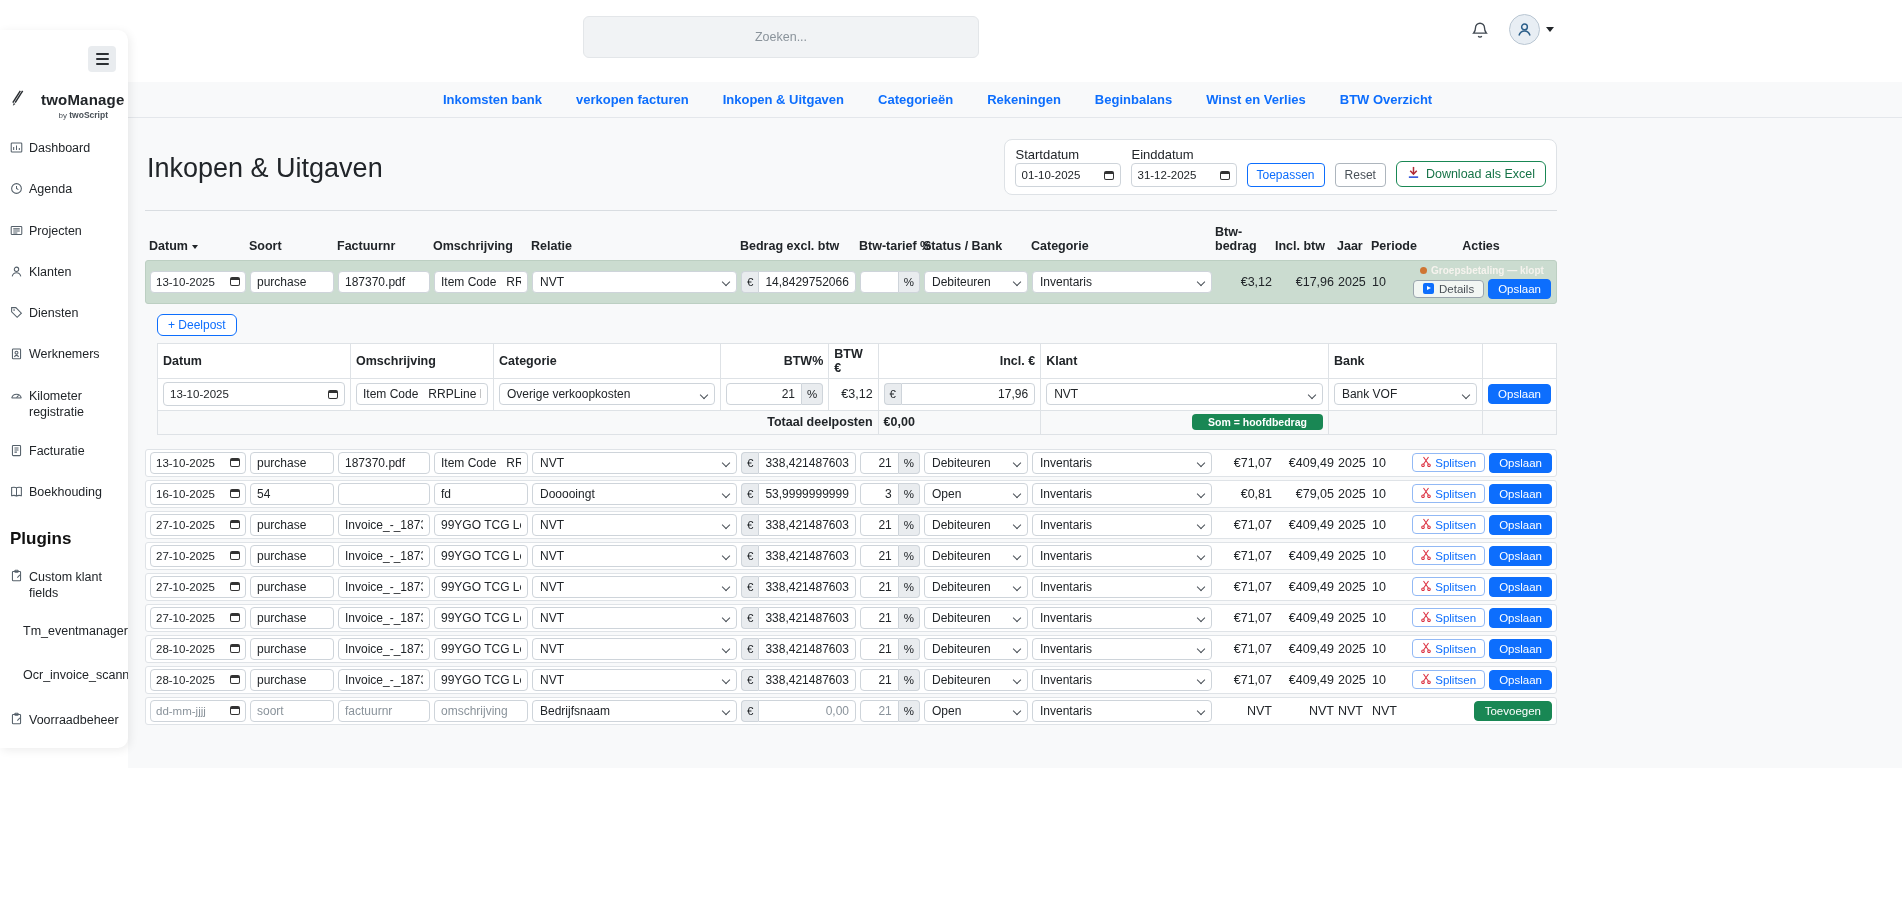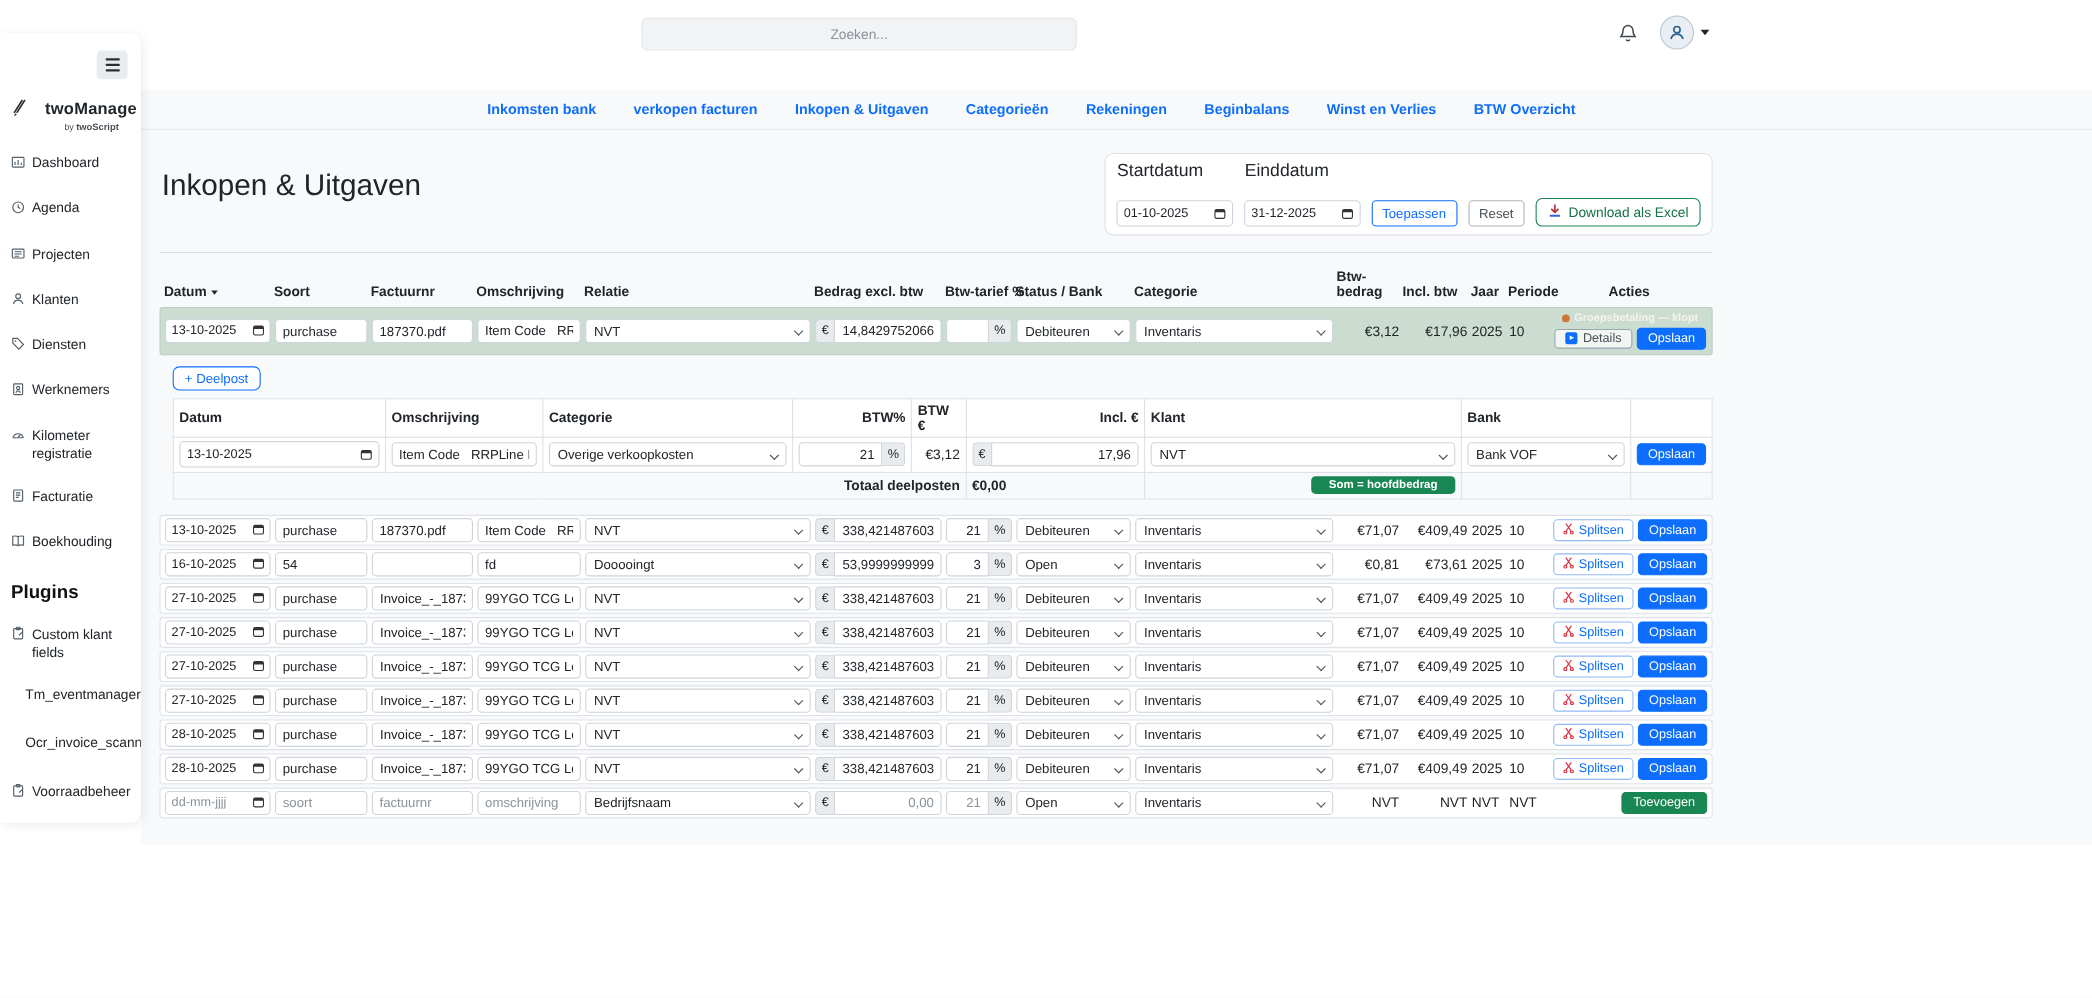--- a/index.html
+++ b/index.html
@@ -5,21 +5,21 @@
   *{box-sizing:border-box}
   html,body{margin:0;padding:0}
   body{width:1902px;height:907px;position:relative;overflow:hidden;background:#fff;
        font-family:"Liberation Sans",sans-serif;color:#212529;font-size:12.5px}
   button{font-family:inherit;cursor:pointer}
   input{font-family:inherit;color:#212529}
   input::placeholder{color:#8a939b}
 
   
   .topbar{position:absolute;top:0;left:0;width:100%;height:60px;background:#fff;z-index:5}
-  .search{position:absolute;left:583px;top:16px;width:396px;height:30px;background:#f1f3f5;
+  .search{position:absolute;left:583px;top:16px;width:396px;height:42px;background:#f1f3f5;
           border:1px solid #e3e6e9;border-radius:6px;text-align:center;font-size:12.5px;outline:none}
   .bell{position:absolute;left:1471px;top:21px;background:none;border:none;padding:0}
   .avatar-wrap{position:absolute;left:1509px;top:14px;display:flex;align-items:center;gap:6px;background:none;border:none;padding:0}
   .avatar{width:31px;height:31px;border-radius:50%;background:#e8eef4;border:1px solid #b9c6d2;
           display:flex;align-items:center;justify-content:center}
   .caret-down{width:0;height:0;border-left:4px solid transparent;border-right:4px solid transparent;border-top:5px solid #212529}
 
   
   .sidebar{position:absolute;left:0;top:30px;width:128px;height:718px;background:#fff;z-index:10;
            border-radius:0 10px 10px 0;box-shadow:2px 2px 10px rgba(0,0,0,.08);padding:14px 10px;overflow:hidden}
@@ -43,21 +43,21 @@
   .navtab{background:none;border:none;color:#0d6efd;font-size:13px;font-weight:600;padding:0;white-space:nowrap}
   .content{margin-left:17px;width:1412px;padding-top:13px}
 
   .quarters{display:flex;justify-content:flex-end;gap:4px}
   .qbtn{font-size:11.5px;padding:3px 8px;border:1px solid #99a1a8;border-radius:4px;background:#fff;color:#212529}
   .qbtn.active{background:#0d6efd;border-color:#0d6efd;color:#fff}
 
   .title-row{display:flex;justify-content:space-between;align-items:flex-start;margin-top:8px}
   .page-title{font-size:27px;font-weight:500;margin:14px 0 0 2px}
   .filter-card{background:#fff;border:1px solid #dee2e6;border-radius:8px;padding:7px 10px;display:flex;gap:10px;align-items:flex-end}
-  .fgroup label{display:block;font-size:16px;margin:0 0 17px 1px}
+  .fgroup label{display:block;font-size:13px;margin:0 0 1px 1px}
   .date-box{display:flex;align-items:center;height:24px;border:1px solid #ced4da;border-radius:4px;background:#fff;padding:0 6px;gap:4px}
   .date-box input{border:none;outline:none;flex:1;min-width:0;font-size:11.5px;padding:0;background:transparent}
   .cal{width:10px;height:9px;border:1.2px solid #333;border-top:3px solid #333;border-radius:2px;flex:none}
   .fc-date{width:106px}
   .btn-outline-blue{border:1px solid #0d6efd;color:#0d6efd;background:#fff;border-radius:4px;padding:4px 9px;font-size:12px}
   .btn-outline-gray{border:1px solid #adb5bd;color:#495057;background:#fff;border-radius:4px;padding:4px 9px;font-size:12px}
   .btn-outline-green{border:1px solid #198754;color:#157347;background:#fff;border-radius:6px;padding:4px 10px;font-size:12.5px;
                      display:inline-flex;align-items:center;gap:6px}
   .rule{border:none;border-top:1px solid #d9dde1;margin:15px 0 0}
 
@@ -503,21 +503,21 @@
       <input class="txt m-in-left pct" value="3" style="">
       <span class="addon rightcap">%</span>
     </div>
     <div class="select">
             <span>Open</span>
           </div>
     <div class="select">
             <span>Inventaris</span>
           </div>
     <div class="num right">€0,81</div>
-    <div class="num right">€73,61</div>
+    <div class="num right">€79,05</div>
     <div class="num">2025</div>
     <div class="num">10</div>
     <div class="acts">
       <button class="btn-splitsen">
         <span>
           <svg width="10" height="11" viewBox="0 0 10 11" fill="none" stroke="#dc3545" stroke-width="1.1">
             <path d="M2.5 1l5 7.2M7.5 1l-5 7.2"></path>
                   <circle cx="2" cy="9.3" r="1.3"></circle>
                   <circle cx="8" cy="9.3" r="1.3"></circle>
                 </svg>

